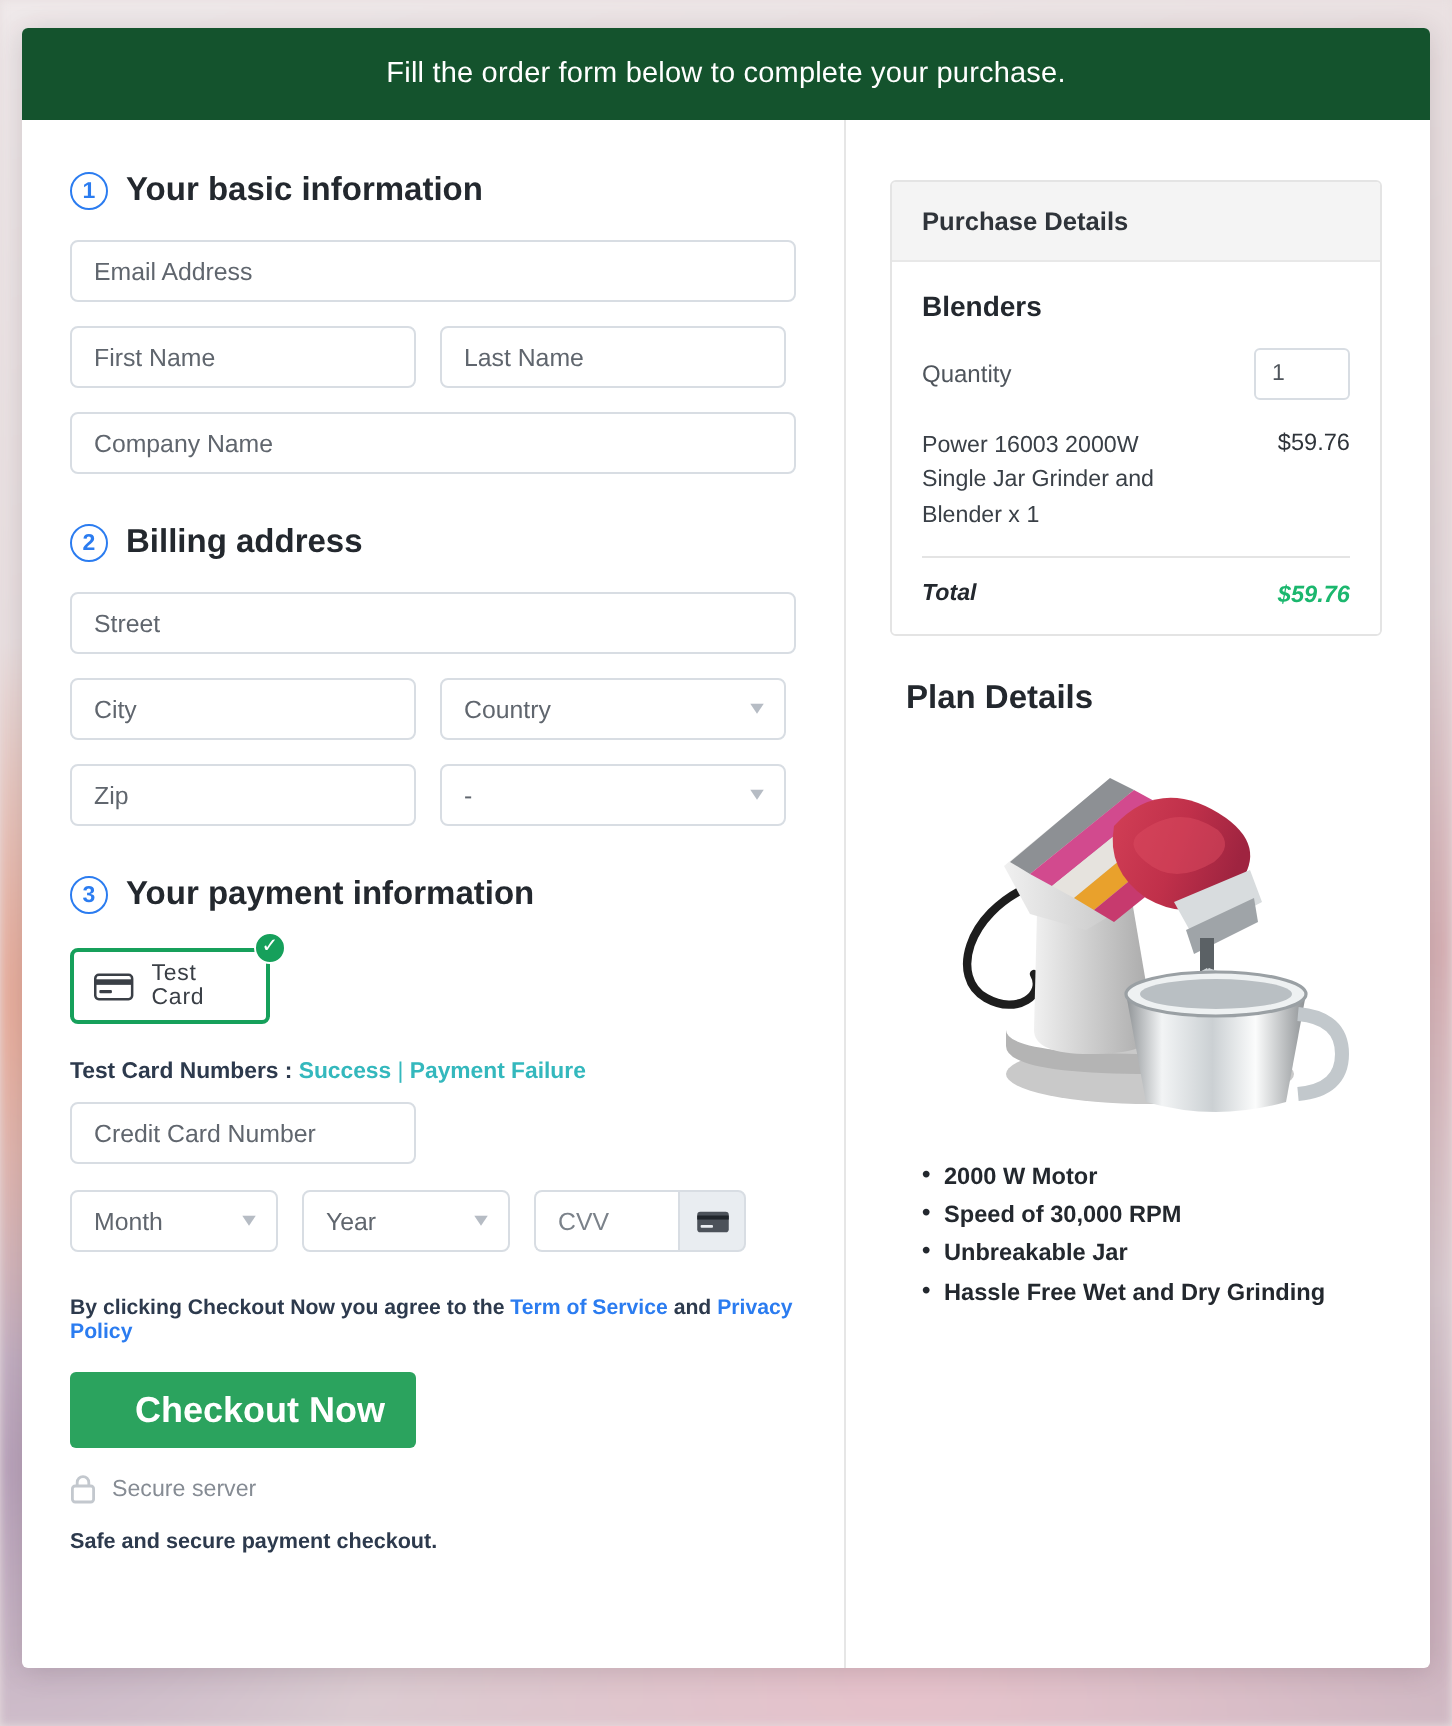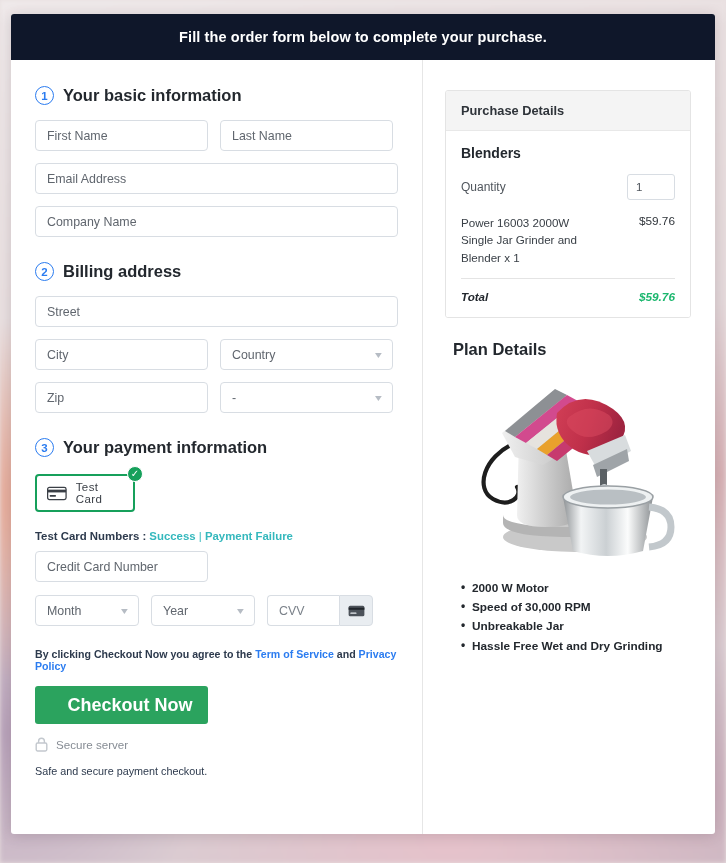--- a/index.html
+++ b/index.html
@@ -27,26 +27,25 @@
     position: absolute;
     left: 11px; top: 14px;
     width: 704px; height: 820px;
     background: #ffffff;
     border-radius: 3px;
     box-shadow: 0 2px 14px rgba(60,40,50,0.18);
     overflow: hidden;
   }
   .topbar {
     height: 46px;
-    background: #0f172a;
+    background: #14532d;
     color: #ffffff;
     display: flex; align-items: center; justify-content: center;
     font-size: 14.5px;
     letter-spacing: .1px;
-    font-weight: bold;
   }
   .body-wrap { display: flex; height: calc(100% - 46px); }
   .left-col { width: 411px; padding: 26px 24px 0 24px; position: relative; }
   .divider { width: 1px; background: #e6e6e6; margin-top: 0; }
   .right-col { flex: 1; padding: 30px 24px 16px 22px; }
 
   
   .step-head { display: flex; align-items: center; gap: 9px; margin: 0 0 15px 0; }
   .step-num {
     width: 19px; height: 19px; border-radius: 50%;
@@ -126,21 +125,21 @@
     width: 173px; height: 38px;
     background: #2ba35e; border: none; border-radius: 3px;
     color: #fff; font-size: 18px; font-weight: 700;
     display: flex; align-items: center; justify-content: center;
     cursor: pointer;
     font-family: "Liberation Sans", sans-serif;
     padding-left: 23px;
   }
   .secure { display: flex; align-items: center; gap: 8px; margin-top: 13px; }
   .secure-txt { font-size: 11.6px; color: #868c94; }
-  .safe { font-size: 10.8px; color: #2d3a4d; font-weight: 400; margin-top: 13px; }
+  .safe { font-size: 10.8px; color: #2d3a4d; font-weight: 700; margin-top: 13px; }
 
   
   .pd-card { border: 1px solid #e4e4e4; border-radius: 3px; overflow: hidden; }
   .pd-head {
     background: #f4f4f4; padding: 12px 15px;
     font-size: 12.8px; font-weight: 700; color: #2f343a;
     border-bottom: 1px solid #e8e8e8;
   }
   .pd-body { padding: 14px 15px 13px 15px; background: #fff; }
   .pd-prod { font-size: 14px; font-weight: 700; color: #23282e; margin-bottom: 13px; }
@@ -185,25 +184,25 @@
 
     <div class="left-col">
 
       
       <div class="step-head">
         <span class="step-num">1</span>
         <span class="step-title">Your basic information</span>
       </div>
 
       <div class="row">
+        <div class="field full">Email Address</div>
+      </div>
+      <div class="row">
         <div class="field half">First Name</div>
         <div class="field half">Last Name</div>
-      </div>
-      <div class="row">
-        <div class="field full">Email Address</div>
       </div>
       <div class="row">
         <div class="field full">Company Name</div>
       </div>
 
       <div class="gap-lg"></div>
 
       
       <div class="step-head">
         <span class="step-num">2</span>

